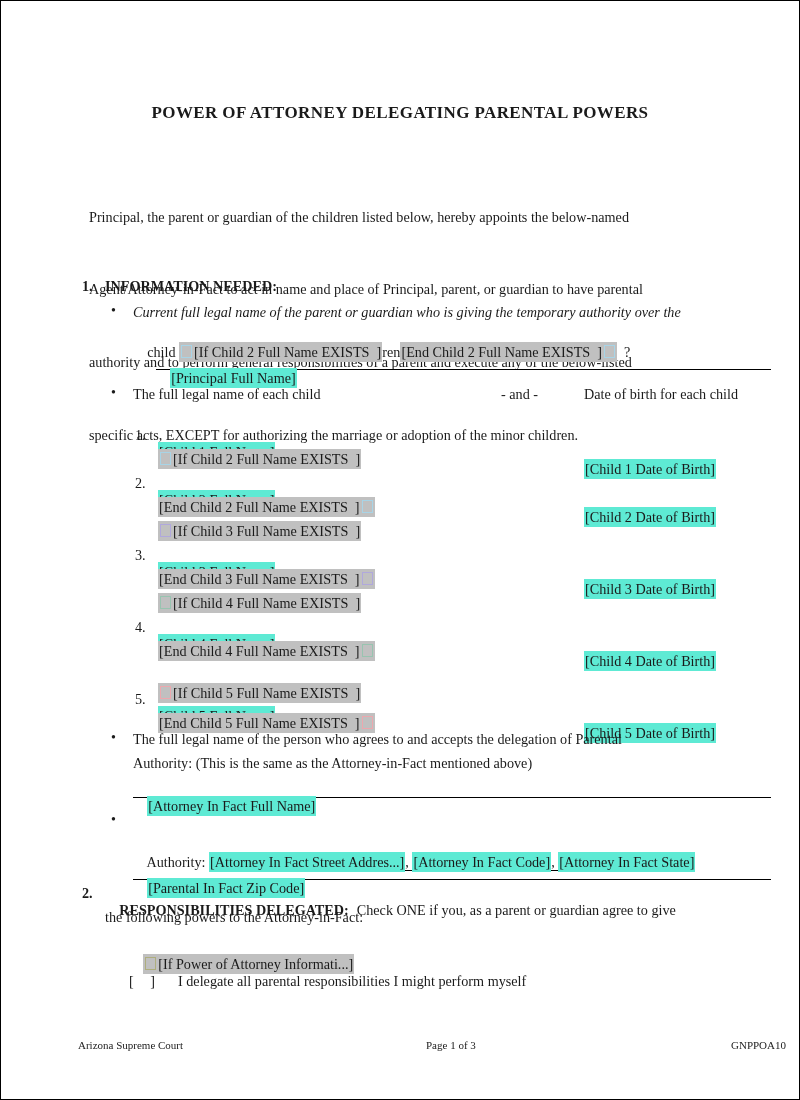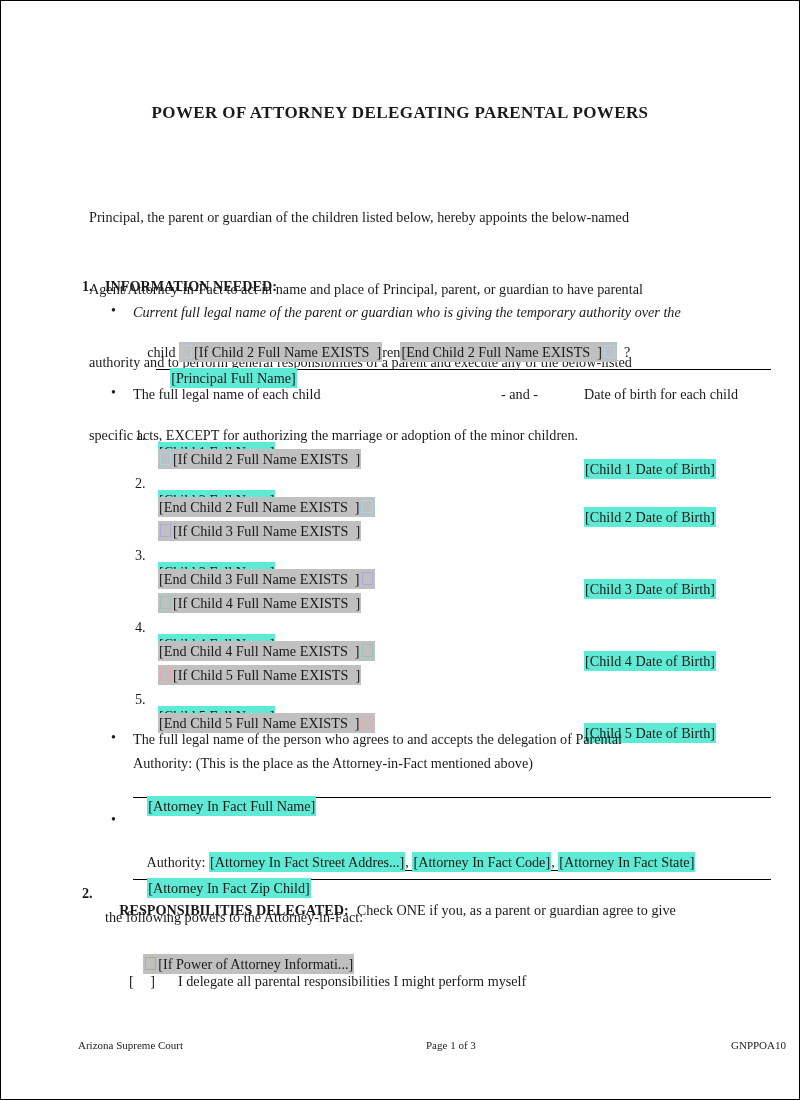--- a/index.html
+++ b/index.html
@@ -91,46 +91,46 @@
       <span class="fld"><span class="gray"><span class="marker" style="border-color: rgb(152, 196, 176);"></span><span>[If Child 4 Full Name EXISTS  ]</span></span></span>
     </div>
     <div class="row" style="top:192px;">
       <span class="num">4.</span>
       <span class="fld"><span class="yellow">[Child 4 Full Name]</span></span>
       <span class="dob"><span class="yellow">[Child 4 Date of Birth]</span></span>
     </div>
     <div class="row" style="top:216px;">
       <span class="fld"><span class="gray"><span>[End Child 4 Full Name EXISTS  ]</span><span class="marker after" style="border-color: rgb(152, 196, 176);"></span></span></span>
     </div>
-    <div class="row" style="top:240px;">
+    <div class="row" style="top:258px;">
       <span class="fld"><span class="gray"><span class="marker" style="border-color: rgb(236, 168, 174);"></span><span>[If Child 5 Full Name EXISTS  ]</span></span></span>
     </div>
     <div class="row" style="top:264px;">
       <span class="num">5.</span>
       <span class="fld"><span class="yellow">[Child 5 Full Name]</span></span>
       <span class="dob"><span class="yellow">[Child 5 Date of Birth]</span></span>
     </div>
     <div class="row" style="top:288px;">
       <span class="fld"><span class="gray"><span>[End Child 5 Full Name EXISTS  ]</span><span class="marker after" style="border-color: rgb(236, 168, 174);"></span></span></span>
     </div>
   </div>
 
   <span class="abs dot" style="left:110px;top:729px;">•</span>
   <span class="abs" style="left:132px;top:730px;">The full legal name of the person who agrees to and accepts the delegation of Parental</span>
-  <span class="abs" style="left:132px;top:754px;">Authority: (This is the place as the Attorney-in-Fact mentioned above)</span>
+  <span class="abs" style="left:132px;top:754px;">Authority: (This is the same as the Attorney-in-Fact mentioned above)</span>
   <div class="abs ul-line" style="left:132px;top:775px;width:638px;height:21px;">
     <span class="yellow">[Attorney In Fact Full Name]</span>
   </div>
 
   <span class="abs dot" style="left:110px;top:811px;">•</span>
   <div class="abs" style="left:132px;top:836px;">
     <span>Authority: </span><span class="ul-wrap"><span class="yellow">[Attorney In Fact Street Addres...]</span><span>, </span><span class="yellow">[Attorney In Fact Code]</span><span>, </span><span class="yellow">[Attorney In Fact State]</span></span>
   </div>
   <div class="abs ul-line" style="left:132px;top:857px;width:638px;height:21px;">
-    <span class="yellow">[Attorney In Fact Zip Child]</span>
+    <span class="yellow">[Parental In Fact Zip Code]</span>
   </div>
 
   <span class="abs b" style="left:81px;top:884px;">2.</span>
   <div class="abs" style="left:104px;top:884px;">
     <span class="b">RESPONSIBILITIES DELEGATED:</span><span style="margin-left:8px;">Check ONE if you, as a parent or guardian agree to give</span>
   </div>
   <span class="abs" style="left:104px;top:908px;">the following powers to the Attorney-in-Fact:</span>
 
   <div class="abs" style="left:128px;top:938px;">
     <span class="gray"><span class="marker" style="border-color: rgb(174, 174, 126);"></span><span>[If Power of Attorney Informati...]</span></span>

